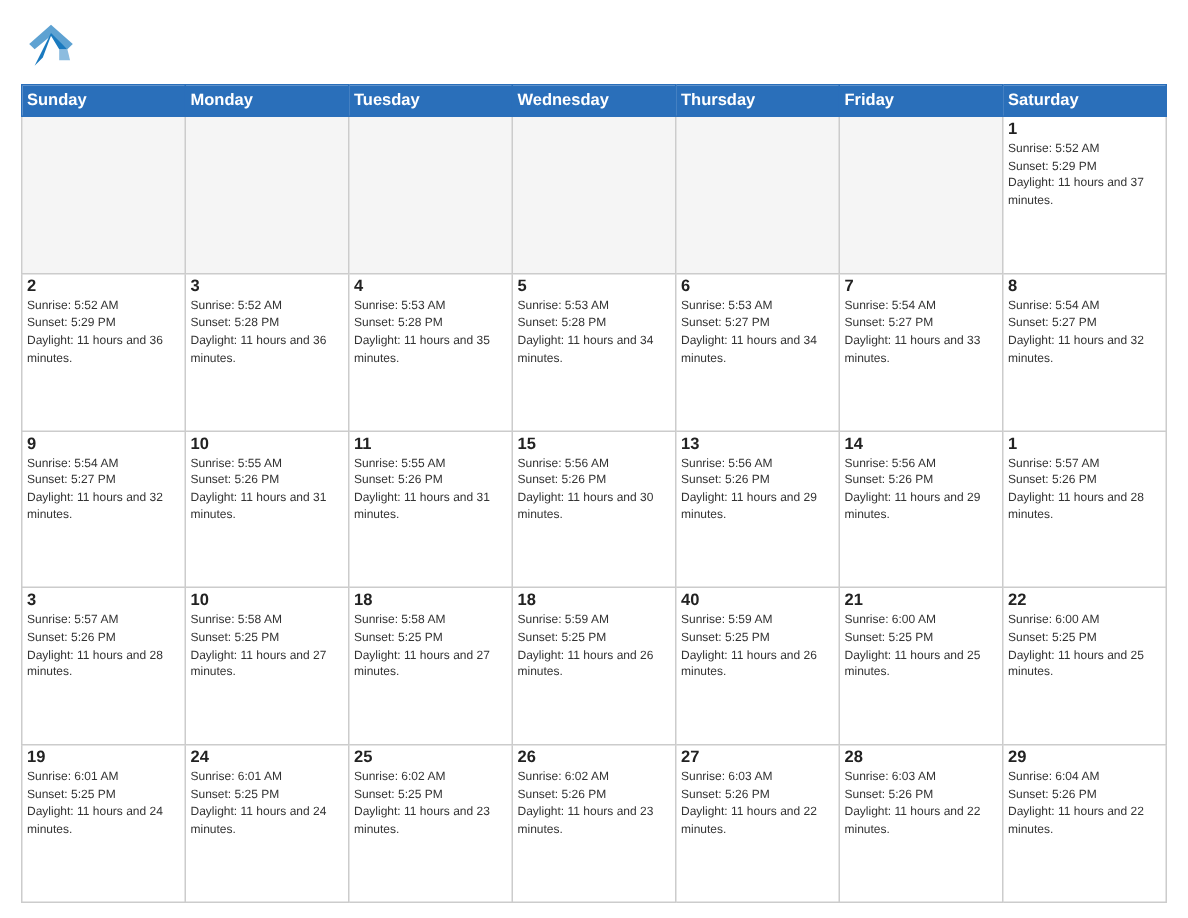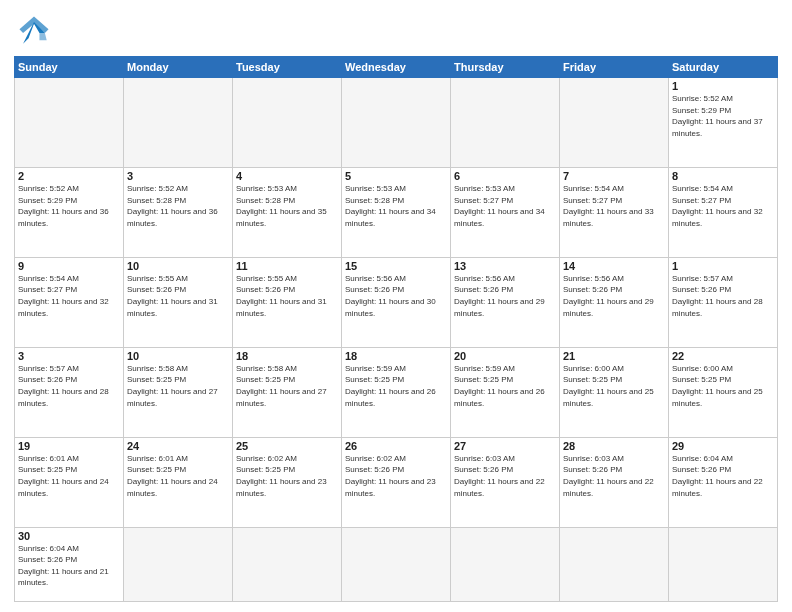--- a/index.html
+++ b/index.html
@@ -223,21 +223,21 @@
           </td>
           <td>
             <span class="day-number">18</span>
             <div class="day-info">Sunrise: 5:58 AM<br>Sunset: 5:25 PM<br>Daylight: 11 hours and 27 minutes.</div>
           </td>
           <td>
             <span class="day-number">18</span>
             <div class="day-info">Sunrise: 5:59 AM<br>Sunset: 5:25 PM<br>Daylight: 11 hours and 26 minutes.</div>
           </td>
           <td>
-            <span class="day-number">20</span>
+            <span class="day-number">40</span>
             <div class="day-info">Sunrise: 5:59 AM<br>Sunset: 5:25 PM<br>Daylight: 11 hours and 26 minutes.</div>
           </td>
           <td>
             <span class="day-number">21</span>
             <div class="day-info">Sunrise: 6:00 AM<br>Sunset: 5:25 PM<br>Daylight: 11 hours and 25 minutes.</div>
           </td>
           <td>
             <span class="day-number">22</span>
             <div class="day-info">Sunrise: 6:00 AM<br>Sunset: 5:25 PM<br>Daylight: 11 hours and 25 minutes.</div>
           </td>
@@ -264,28 +264,16 @@
             <div class="day-info">Sunrise: 6:03 AM<br>Sunset: 5:26 PM<br>Daylight: 11 hours and 22 minutes.</div>
           </td>
           <td>
             <span class="day-number">28</span>
             <div class="day-info">Sunrise: 6:03 AM<br>Sunset: 5:26 PM<br>Daylight: 11 hours and 22 minutes.</div>
           </td>
           <td>
             <span class="day-number">29</span>
             <div class="day-info">Sunrise: 6:04 AM<br>Sunset: 5:26 PM<br>Daylight: 11 hours and 22 minutes.</div>
           </td>
-        </tr>
-        <tr class="last-row">
-          <td>
-            <span class="day-number">30</span>
-            <div class="day-info">Sunrise: 6:04 AM<br>Sunset: 5:26 PM<br>Daylight: 11 hours and 21 minutes.</div>
-          </td>
-          <td class="empty"></td>
-          <td class="empty"></td>
-          <td class="empty"></td>
-          <td class="empty"></td>
-          <td class="empty"></td>
-          <td class="empty"></td>
         </tr>
       </tbody>
   </table>
 </div>
 
 </body></html>

